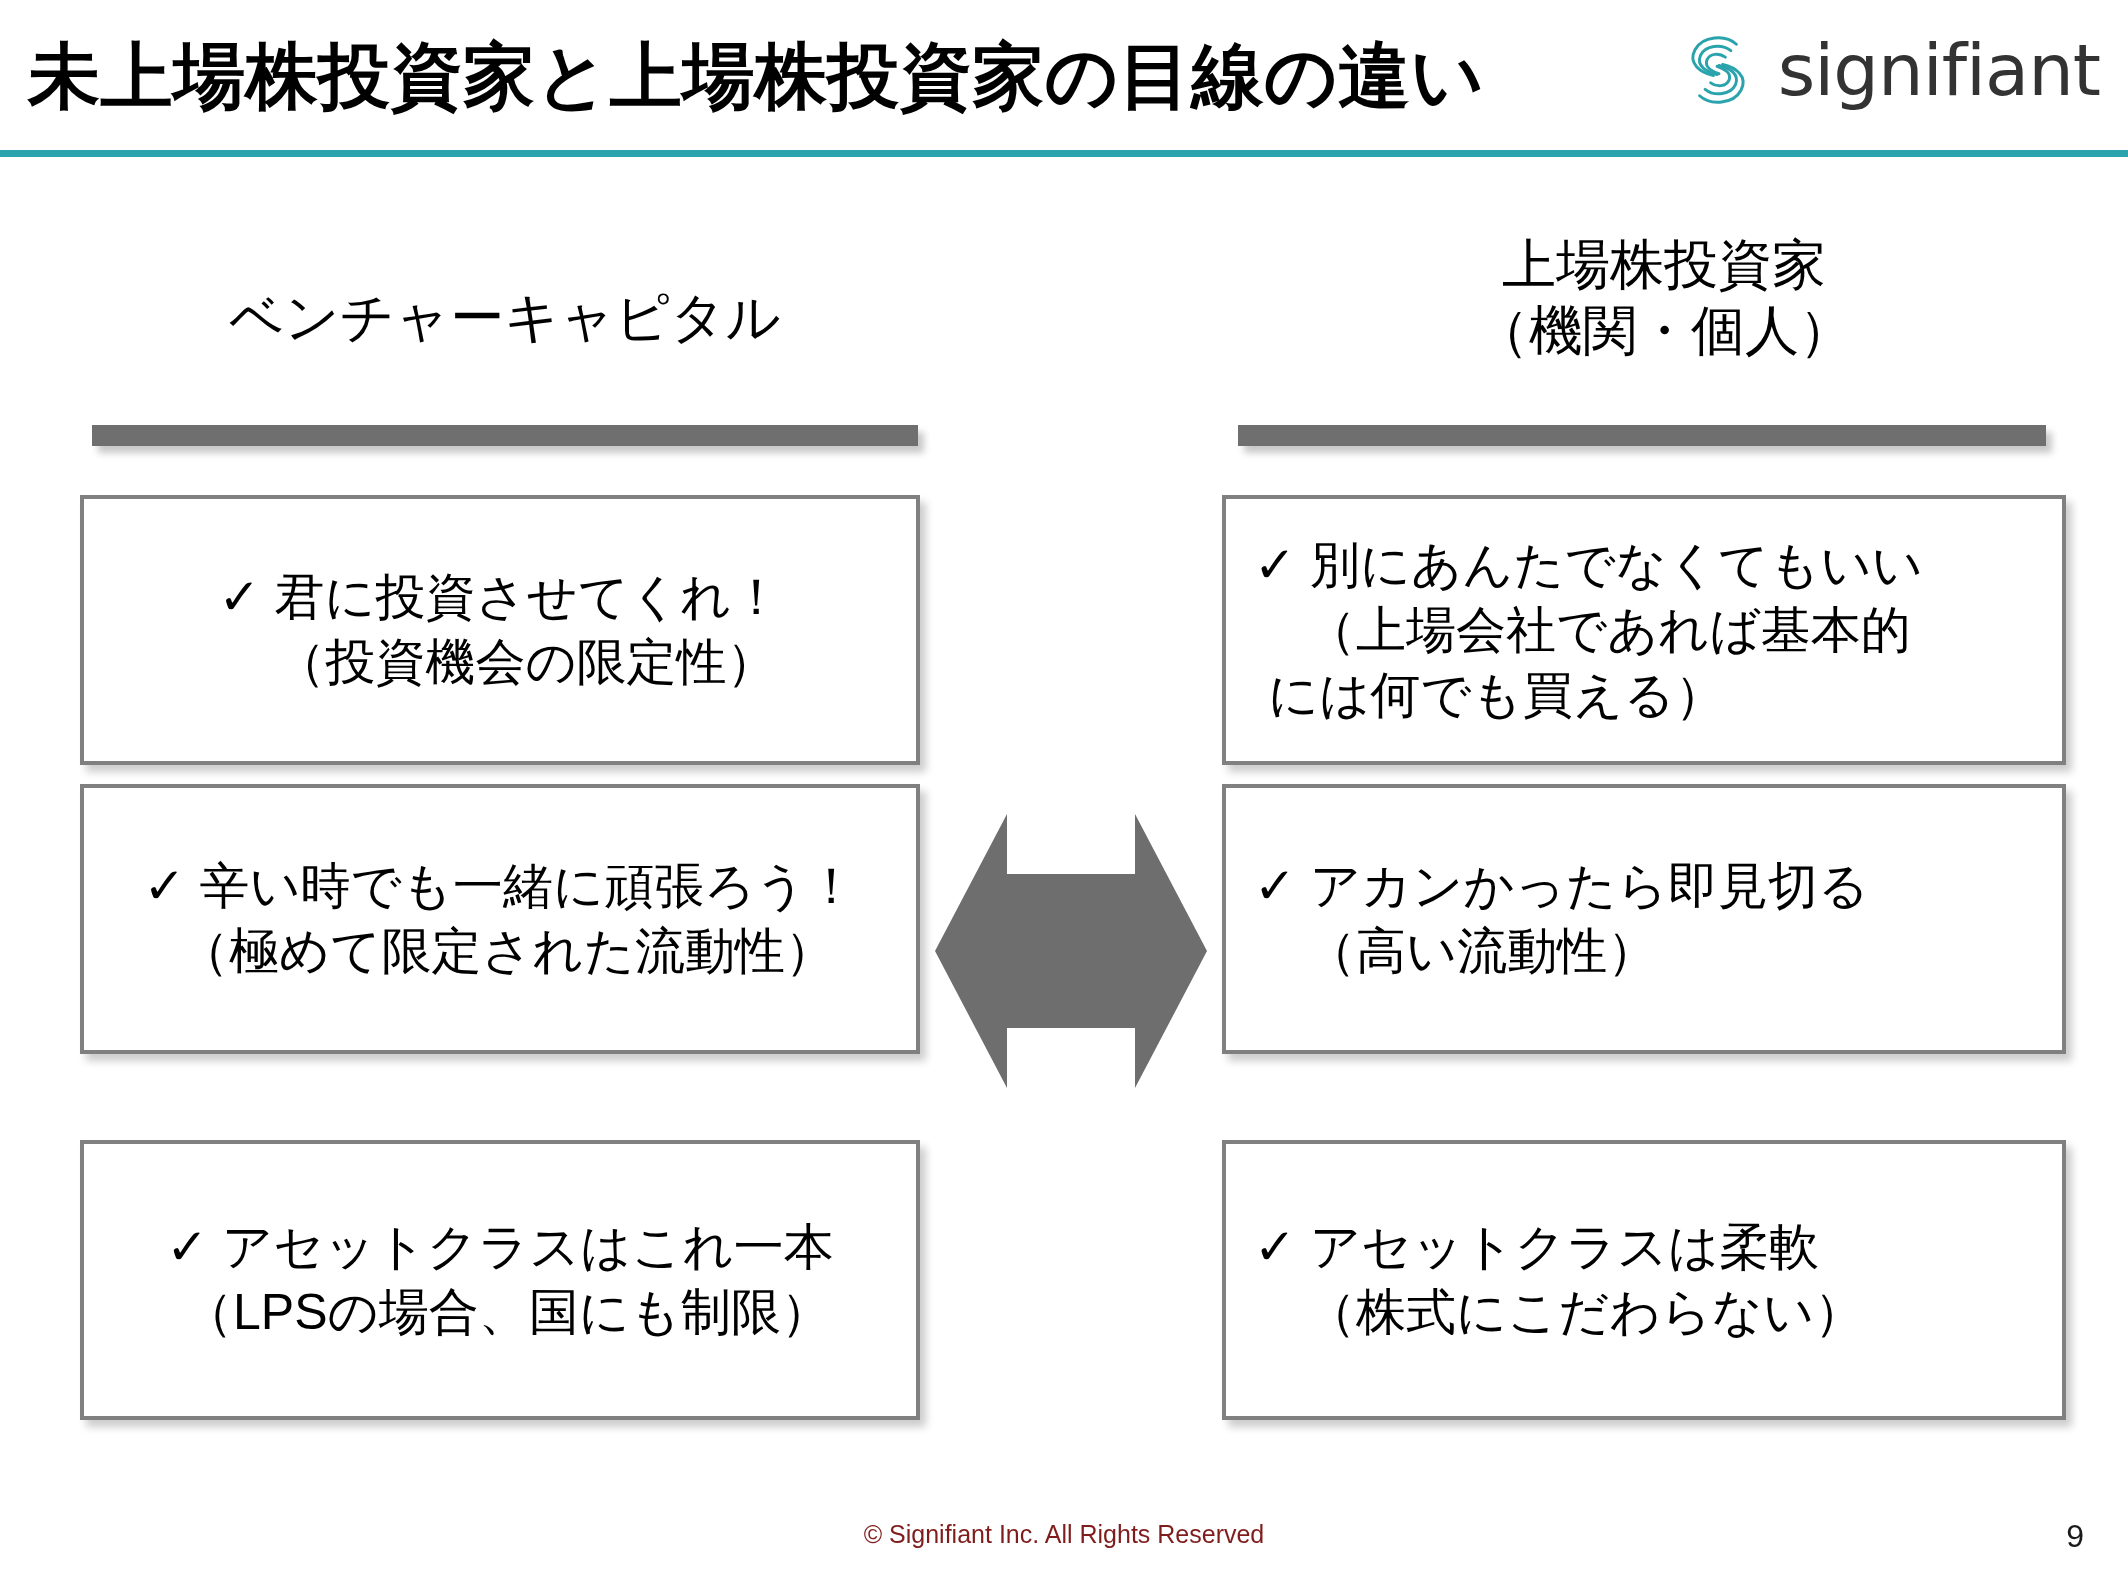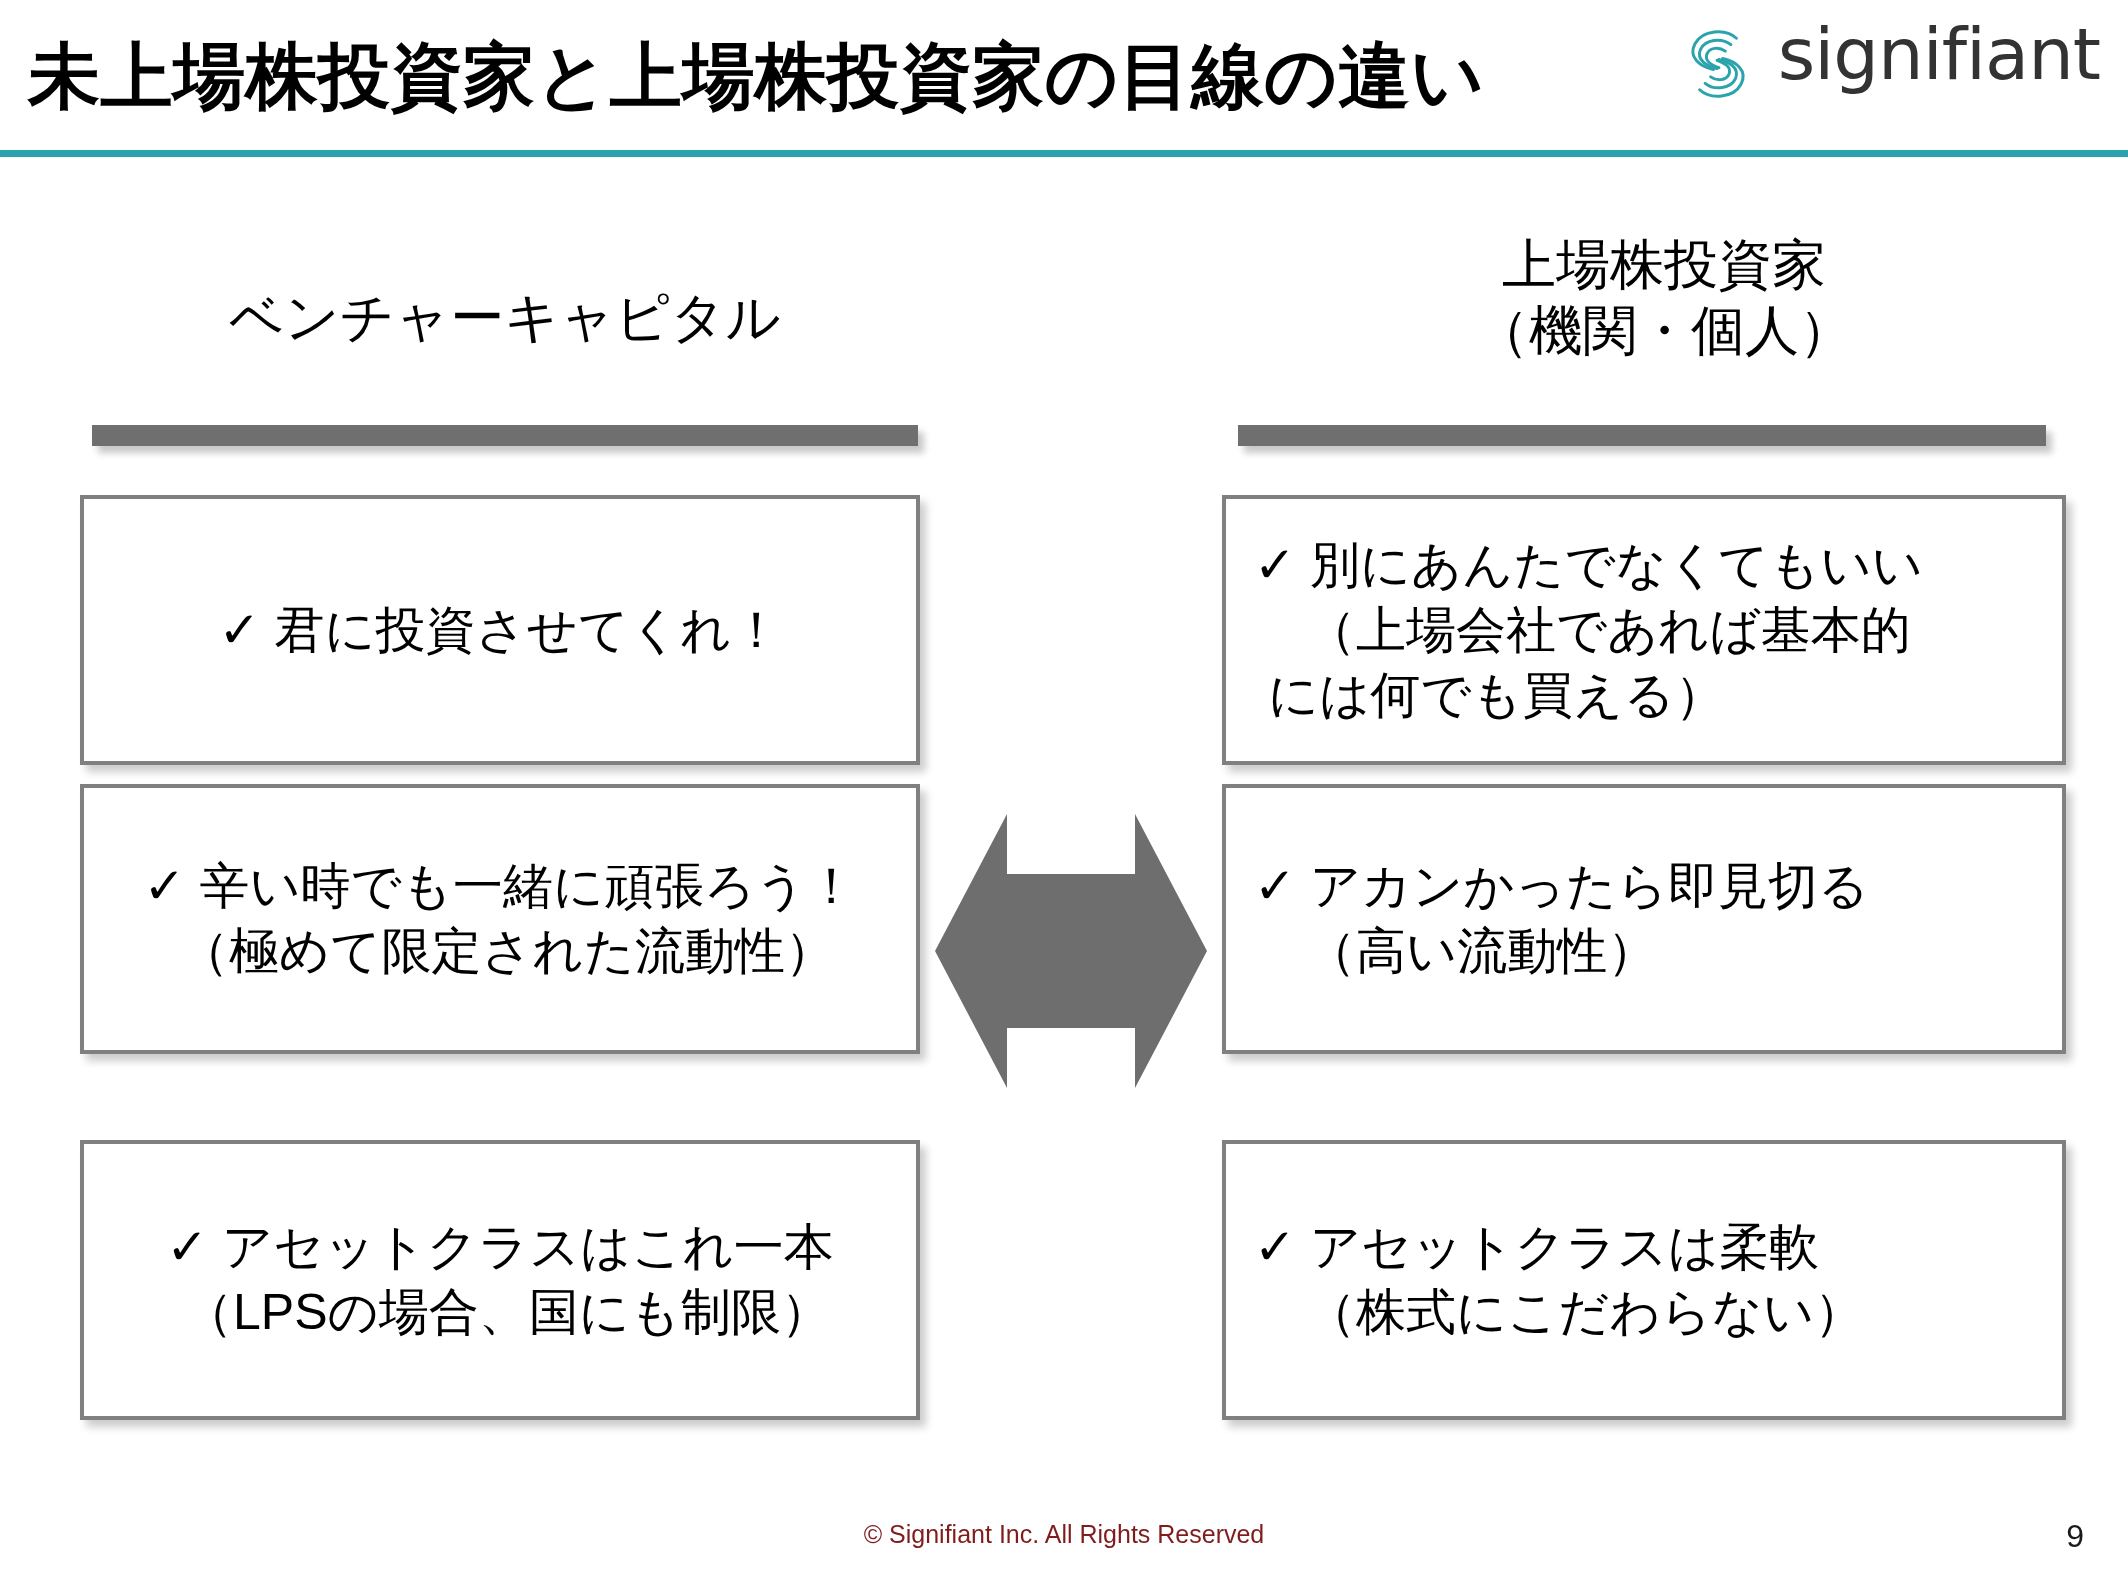--- a/index.html
+++ b/index.html
@@ -33,21 +33,21 @@
     letter-spacing: 0.5px;
     color: #000000;
     white-space: nowrap;
   }
   .logo {
     position: absolute;
     right: 28px;
     top: 18px;
     height: 104px;
     display: flex;
-    align-items: flex-start;
+    align-items: center;
     gap: 14px;
   }
   .logo-mark {
     width: 92px;
     height: 92px;
     flex: none;
   }
   .logo-word {
     font-size: 72px;
     font-weight: 400;
@@ -178,20 +178,21 @@
   <div class="col-bar left"></div>
 
   <div class="col-heading right">
     <div>上場株投資家</div>
     <div>（機関・個人）</div>
   </div>
   <div class="col-bar right"></div>
 
   <div class="card left row1">
     <div class="card-line main"><span class="check">✓</span><span>君に投資させてくれ！</span></div>
+    <div class="card-line sub">（投資機会の限定性）</div>
   </div>
 
   <div class="card left row2">
     <div class="card-line main"><span class="check">✓</span><span>辛い時でも一緒に頑張ろう！</span></div>
     <div class="card-line sub2">（極めて限定された流動性）</div>
   </div>
 
   <div class="card right row1">
     <div class="card-line main"><span class="check">✓</span><span>別にあんたでなくてもいい</span></div>
     <div class="card-line sub">（上場会社であれば基本的</div>

